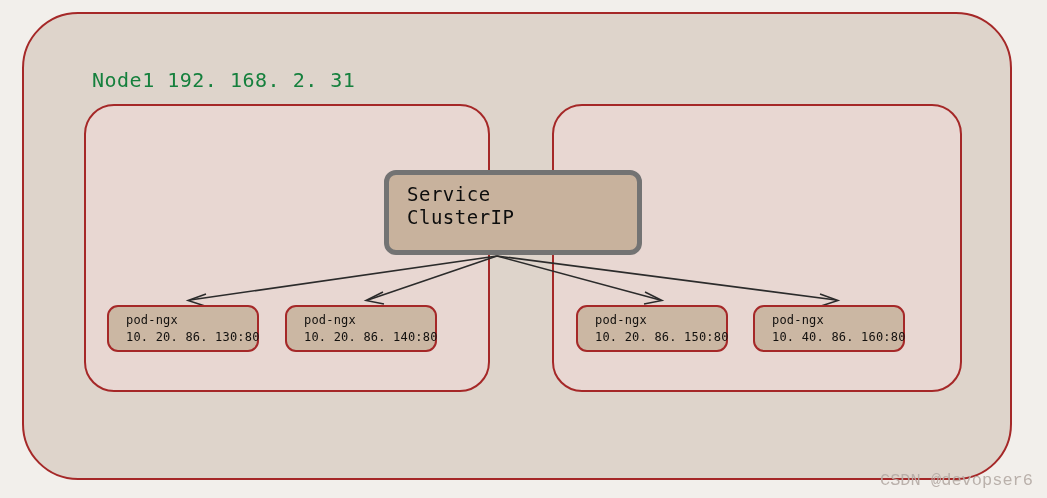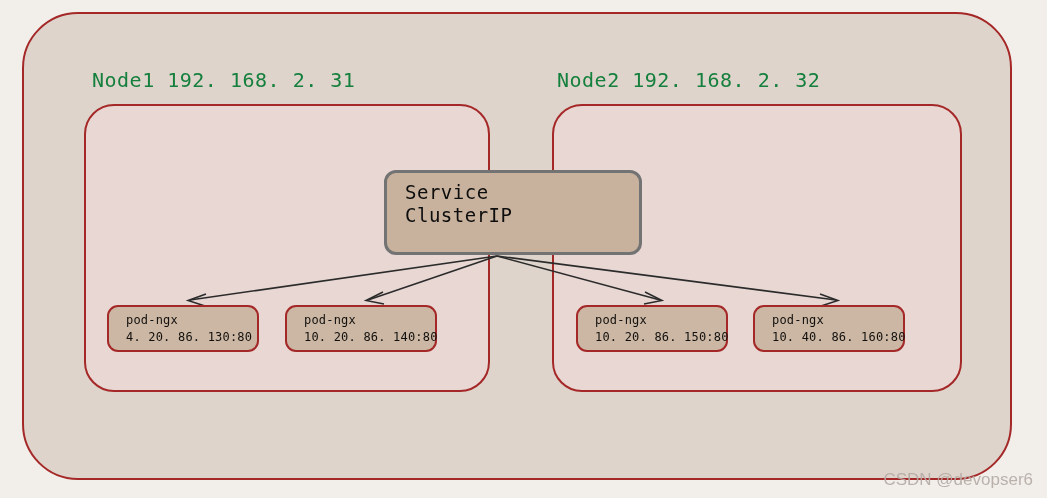--- a/index.html
+++ b/index.html
@@ -78,21 +78,21 @@
   }
 
   
   .service-box {
     position: absolute;
     left: 384px;
     top: 170px;
     width: 258px;
     height: 85px;
     background: #c8b29d;
-    border: 3px solid #737373;
+    border: 5px solid #737373;
     border-radius: 12px;
     box-sizing: border-box;
     padding: 8px 0 0 18px;
   }
   .service-line {
     font-family: "DejaVu Sans Mono", monospace;
     font-size: 19px;
     line-height: 23px;
     color: #0d0d0d;
     white-space: nowrap;
@@ -123,39 +123,38 @@
     color: #12100e;
     white-space: nowrap;
     letter-spacing: 0.2px;
   }
 
   
   .watermark {
     position: absolute;
     right: 14px;
     bottom: 8px;
-    font-family: Liberation Sans, sans-serif;
+    font-family: Liberation Mono, monospace;
     font-size: 17px;
     color: #b6aca6;
     opacity: 0.92;
     white-space: nowrap;
   }
 </style>
 </head>
 <body>
 
 <div id="diagram">
 
   <div class="cluster-box"></div>
 
   <div class="node-box node1"></div>
   <div class="node-box node2"></div>
 
   <div class="node-label n1">Node1  192. 168. 2. 31</div>
-  <div class="node-label n2">Node2  192. 168. 2. 32</div>
 
   <svg id="arrows" viewBox="0 0 1047 498" width="1047" height="498" xmlns="http://www.w3.org/2000/svg">
     <g stroke="#2b2b2b" stroke-width="1.6" fill="none">
 
       <line x1="497" y1="256" x2="190" y2="300"></line>
       <polyline points="206,294 188,300.5 205,306" stroke-width="1.5"></polyline>
 
       <line x1="497" y1="256" x2="368" y2="300"></line>
       <polyline points="383,292 366,300.5 384,304" stroke-width="1.5"></polyline>
 
@@ -167,21 +166,21 @@
     </g>
   </svg>
 
   <div class="service-box">
     <div class="service-line">Service</div>
     <div class="service-line">ClusterIP</div>
   </div>
 
   <div class="pod-box p1">
     <div class="pod-line">pod-ngx</div>
-    <div class="pod-line">4. 20. 86. 130:80</div>
+    <div class="pod-line">10. 20. 86. 130:80</div>
   </div>
   <div class="pod-box p2">
     <div class="pod-line">pod-ngx</div>
     <div class="pod-line">10. 20. 86. 140:80</div>
   </div>
   <div class="pod-box p3">
     <div class="pod-line">pod-ngx</div>
     <div class="pod-line">10. 20. 86. 150:80</div>
   </div>
   <div class="pod-box p4">

